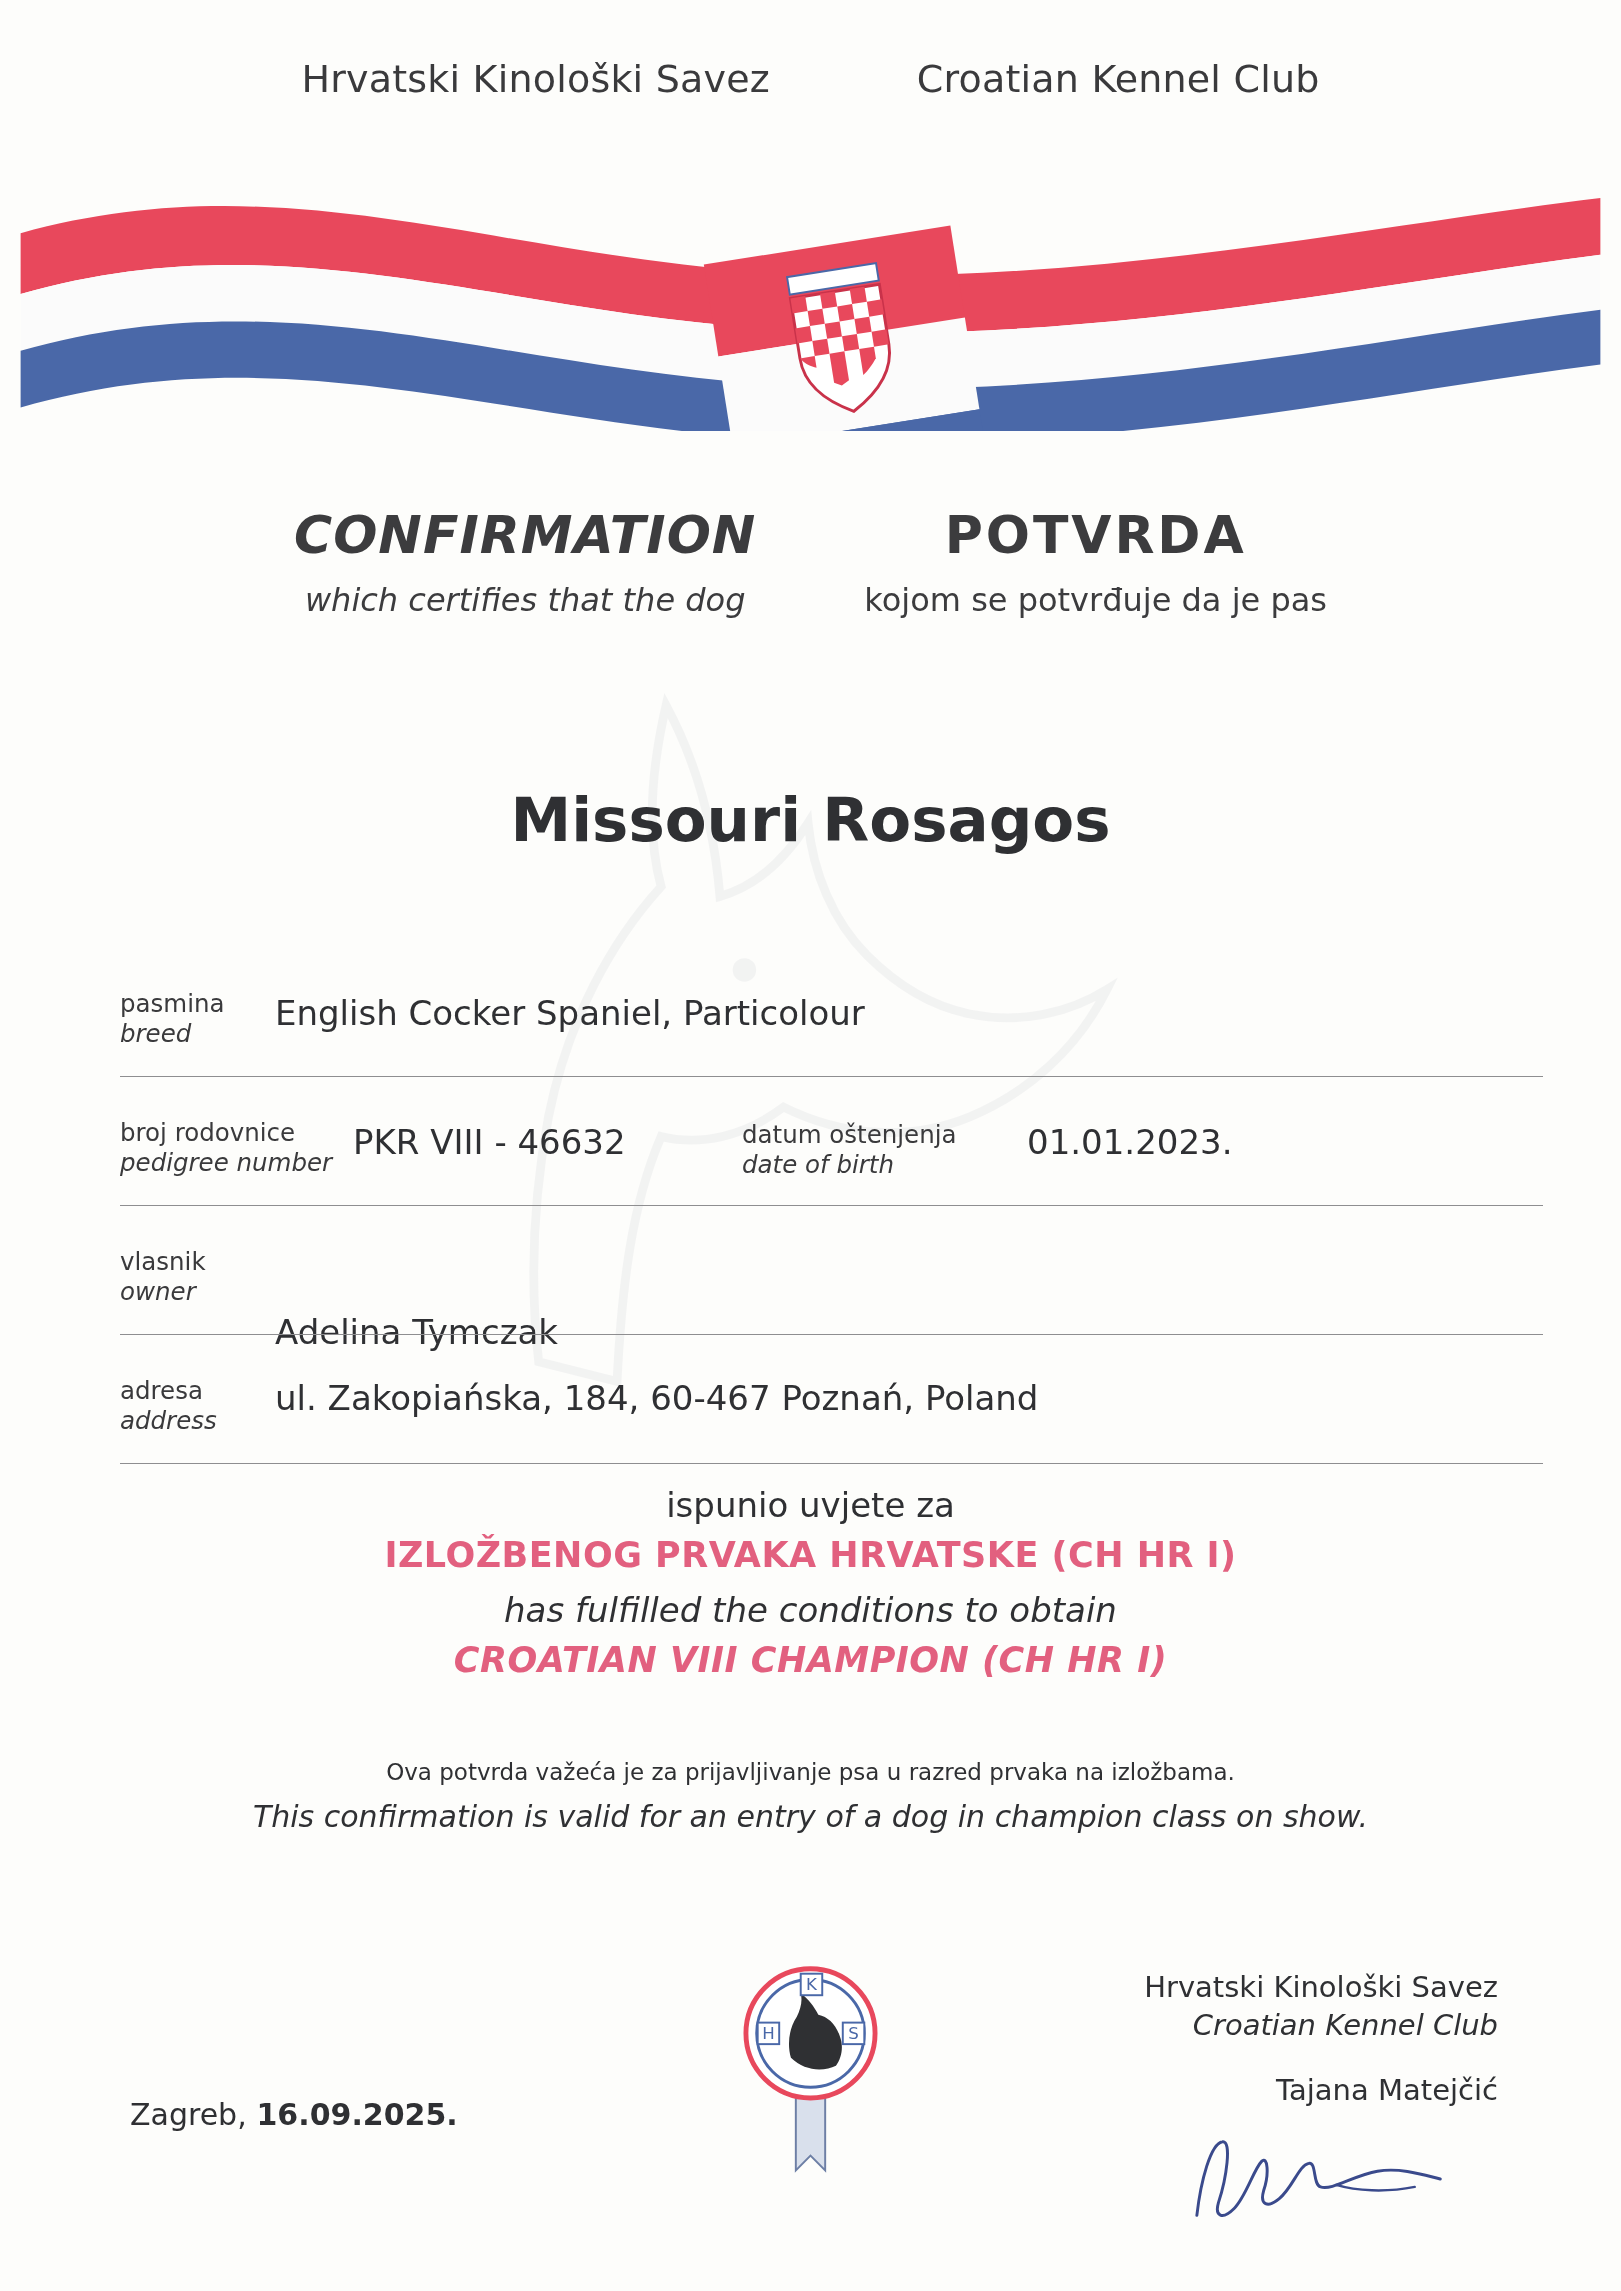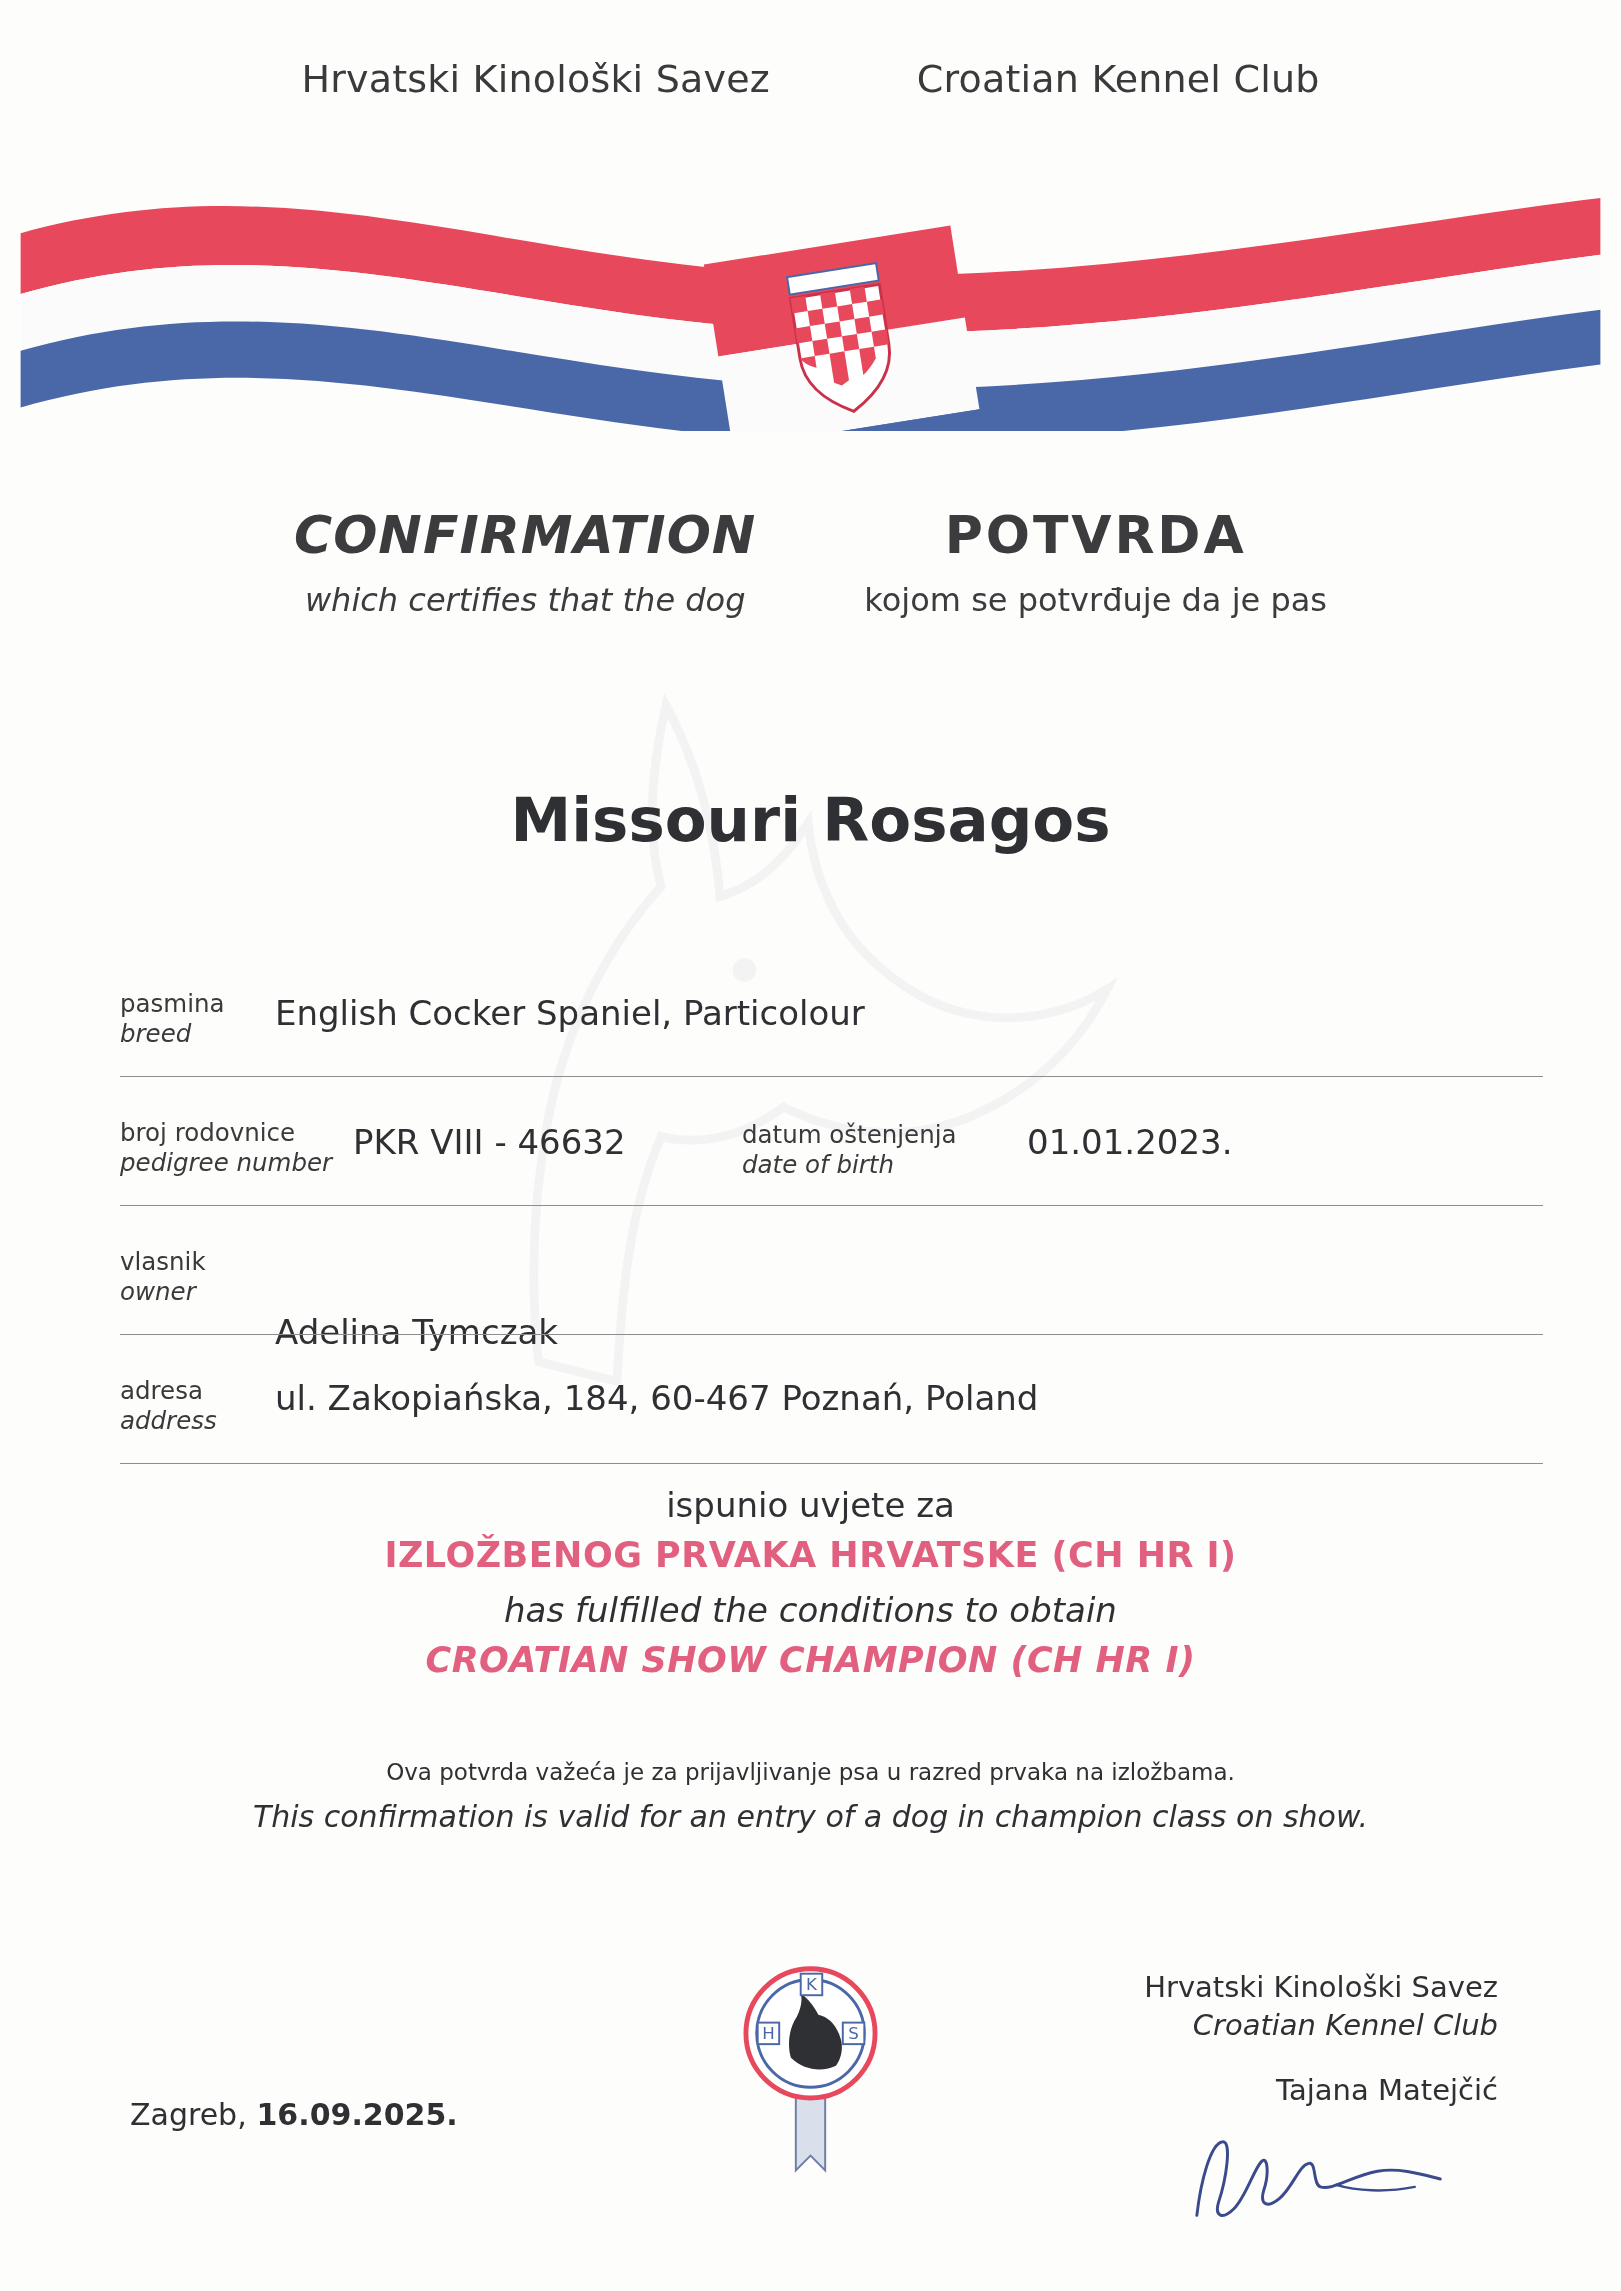--- a/index.html
+++ b/index.html
@@ -332,21 +332,21 @@
       <div class="val r4-val">ul. Zakopiańska, 184, 60-467 Poznań, Poland</div>
       <div class="rule"></div>
     </div>
 
   </div>
 
   <div class="award">
     <div class="line-a">ispunio uvjete za</div>
     <div class="line-b">IZLOŽBENOG PRVAKA HRVATSKE  (CH HR I)</div>
     <div class="line-c">has fulfilled the conditions to obtain</div>
-    <div class="line-d">CROATIAN SHOW CHAMPION  (CH HR I)</div>
+    <div class="line-d">CROATIAN VIII CHAMPION  (CH HR I)</div>
   </div>
 
   <div class="validity">
     <div class="v1">Ova potvrda važeća je za prijavljivanje psa u razred prvaka na izložbama.</div>
     <div class="v2">This confirmation is valid for an entry of a dog in champion class on show.</div>
   </div>
 
   <div class="place-date">
     <span>Zagreb,</span><span class="date">16.09.2025.</span>
   </div>

